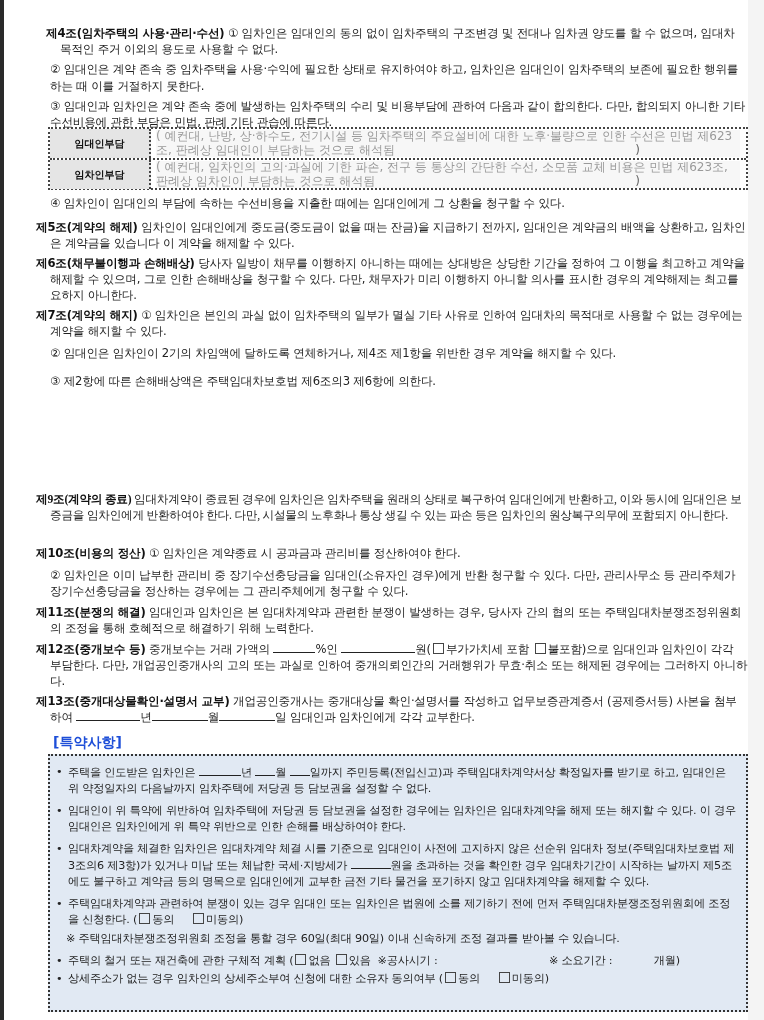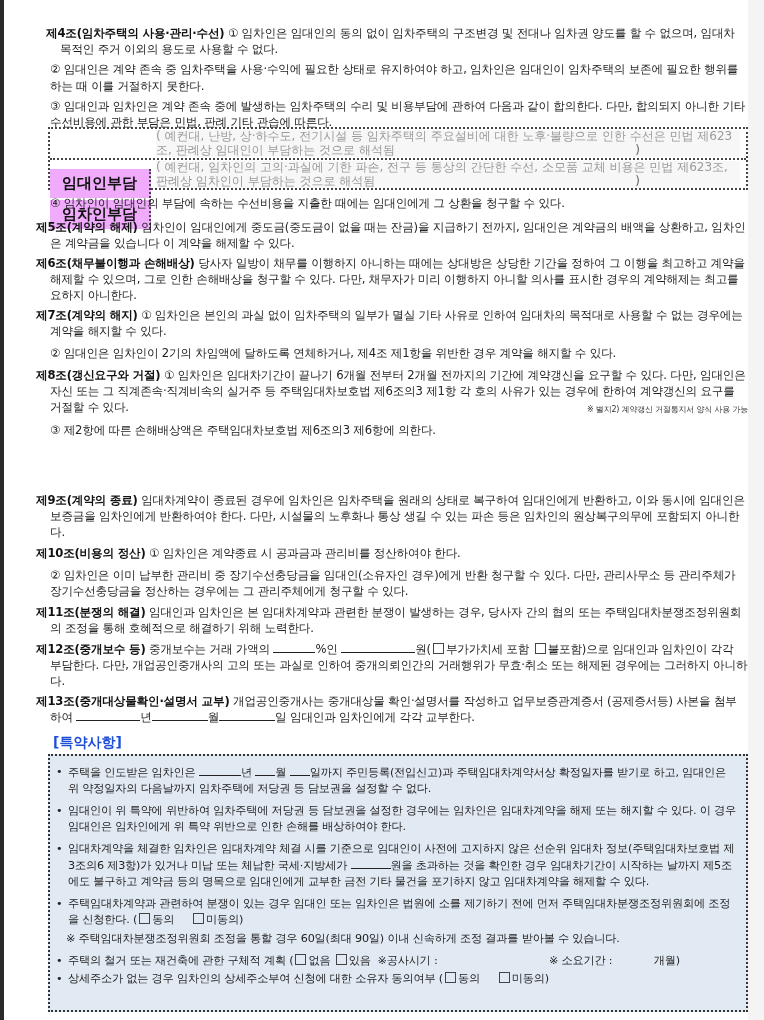--- a/index.html
+++ b/index.html
@@ -23,22 +23,22 @@
   .note-small { font-size:8px; color:#333; float:right; margin-top:3px; }
   .blank { display:inline-block; border-bottom:1px solid #222; height:11px; vertical-align:baseline; }
 
   
   .burden { position:absolute; left:12px; top:127px; width:700px; height:63px;
     border:2px dotted #444; box-sizing:border-box; }
   .burden .row { position:absolute; left:0; width:696px; height:29px; }
   .burden .row.r1 { top:0; border-bottom:2px dotted #444; }
   .burden .row.r2 { top:31px; }
   .burden .lbl { position:absolute; left:0; top:0; width:99px; height:100%;
-    background:#f0abfc; border-right:2px dotted #444;
-    font-weight:bold; font-size:15px; display:flex; align-items:center; justify-content:center; color:#111;margin-top:40px;}
+    background:#e5e5e5; border-right:2px dotted #444;
+    font-weight:bold; font-size:10px; display:flex; align-items:center; justify-content:center; color:#111;}
   .burden .txt { position:absolute; left:106px; top:1px; right:6px;
     font-size:12px; line-height:13.5px; color:#9a9a9a; background:#f7f7f7; }
   .burden .txt .close { position:absolute; right:100px; bottom:0; color:#666;}
 
   
   .sp-title { position:absolute; left:17px; top:734px; font-size:14px; font-weight:bold; color:#1d4ed8; }
   .sp-box { position:absolute; left:12px; top:754px; width:700px; height:258px;
     background:#e1e9f3; border:2px dotted #333; box-sizing:border-box; }
   .sp-box ul { list-style:none; margin:0; padding:8px 8px 0 6px; }
   .sp-box li { font-size:11.2px; line-height:16.4px; padding-left:12px; position:relative; margin-bottom:5px; letter-spacing:-0.2px; }
@@ -101,29 +101,24 @@
 
   <div class="block art" style="top:307px;">
     <p class="hang">
       <span class="head">제7조(계약의 해지)</span>
       <span>① 임차인은 본인의 과실 없이 임차주택의 일부가 멸실 기타 사유로 인하여 임대차의 목적대로 사용할 수 없는 경우에는 계약을 해지할 수 있다.</span>
     </p>
     <p class="sub" style="margin-top:6px !important;">② 임대인은 임차인이 2기의 차임액에 달하도록 연체하거나, 제4조 제1항을 위반한 경우 계약을 해지할 수 있다.</p>
   </div>
 
   <div class="block art" style="top:367px;">
-    <p class="hang">
-      <span class="head">제8조(갱신요구와 거절)</span>
-      <span>① 임차인은 임대차기간이 끝나기 6개월 전부터 2개월 전까지의 기간에 계약갱신을 요구할 수 있다. 다만, 임대인은 자신 또는 그 직계존속·직계비속의 실거주 등 주택임대차보호법 제6조의3 제1항 각 호의 사유가 있는 경우에 한하여 계약갱신의 요구를 거절할 수 있다.</span>
-      <span class="note-small">※ 별지2) 계약갱신 거절통지서 양식 사용 가능</span>
-    </p>
     <p class="sub" style="margin-top:6px !important;">③ 제2항에 따른 손해배상액은 주택임대차보호법 제6조의3 제6항에 의한다.</p>
   </div>
 
-  <div class="block art" style="top:492px;">
+  <div class="block art" style="top:492px;font-family:Liberation Serif, serif;">
     <p class="hang">
       <span class="head">제9조(계약의 종료)</span>
       <span>임대차계약이 종료된 경우에 임차인은 임차주택을 원래의 상태로 복구하여 임대인에게 반환하고, 이와 동시에 임대인은 보증금을 임차인에게 반환하여야 한다. 다만, 시설물의 노후화나 통상 생길 수 있는 파손 등은 임차인의 원상복구의무에 포함되지 아니한다.</span>
     </p>
   </div>
 
   <div class="block art" style="top:545px;">
     <p class="hang">
       <span class="head">제10조(비용의 정산)</span>
       <span>① 임차인은 계약종료 시 공과금과 관리비를 정산하여야 한다.</span>

